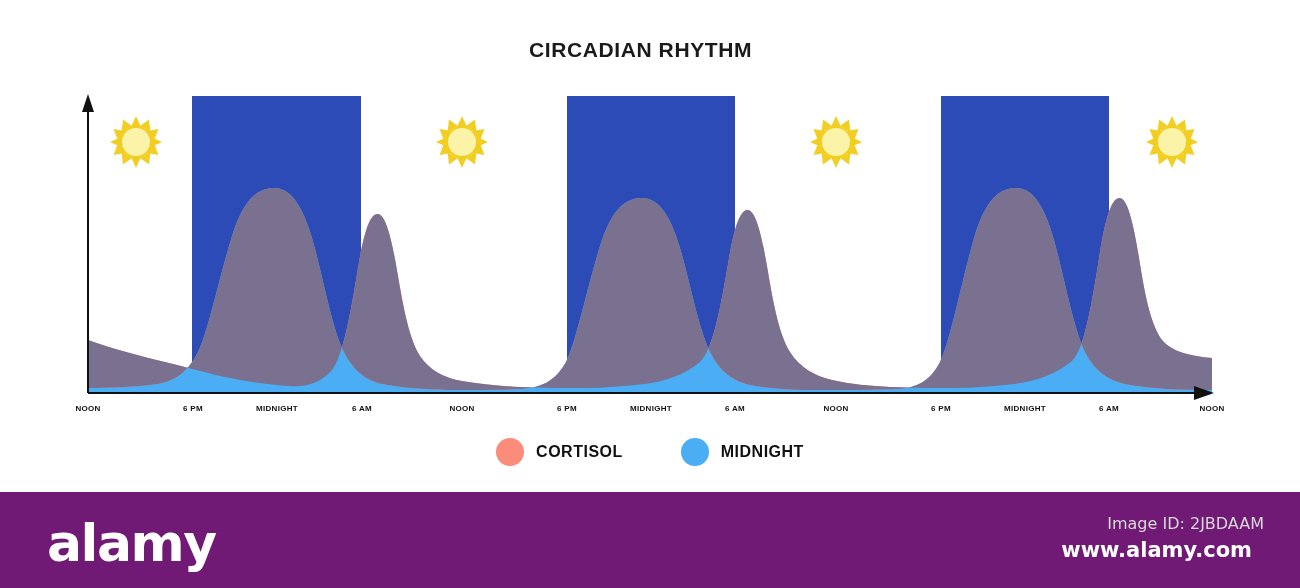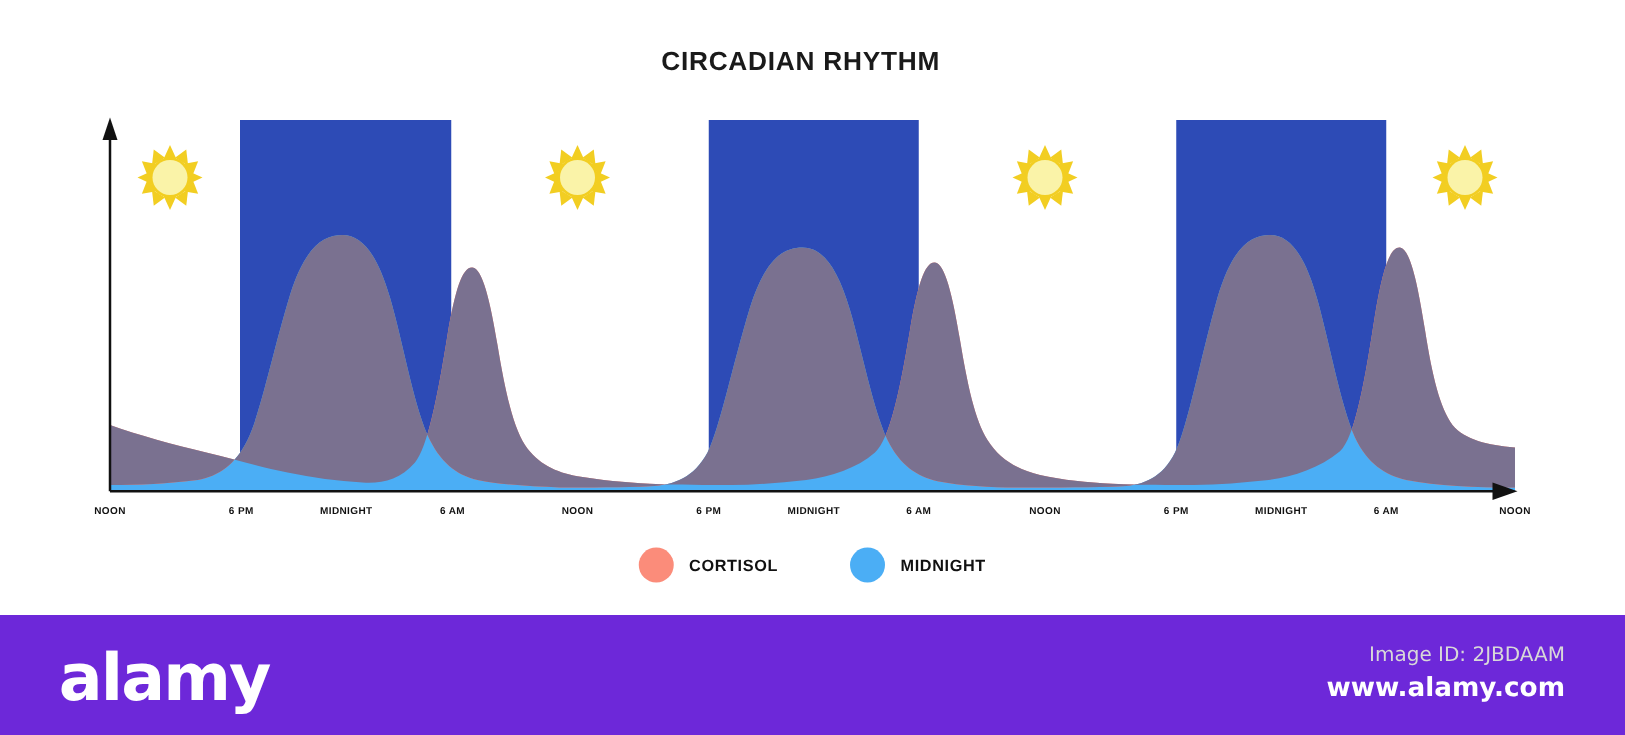--- a/index.html
+++ b/index.html
@@ -65,45 +65,45 @@
     display: flex;
     align-items: center;
     gap: 12px;
   }
   .legend-swatch {
     width: 28px; height: 28px;
     border-radius: 50%;
     display: block;
   }
   .legend-text {
-    font-size: 13px;
+    font-size: 16px;
     font-weight: bold;
     color: #111111;
     letter-spacing: 0.5px;
   }
 
   
   #watermark-bar {
     position: absolute;
     left: 0; top: 492px;
     width: 1300px; height: 96px;
-    background: #6d28d9;
+    background: #701a75;
   }
   #alamy-logo {
     position: absolute;
     left: 47px; top: 21px;
     font-size: 52px;
     font-weight: bold;
     color: #ffffff;
     font-family: "DejaVu Sans", sans-serif;
     letter-spacing: -1.5px;
   }
   #image-id {
     position: absolute;
-    right: 48px; top: 22px;
+    right: 36px; top: 22px;
     font-size: 16px;
     color: #d8d8d8;
     font-family: "DejaVu Sans", sans-serif;
   }
   #alamy-url {
     position: absolute;
     right: 48px; top: 46px;
     font-size: 21px;
     font-weight: bold;
     color: #ffffff;

